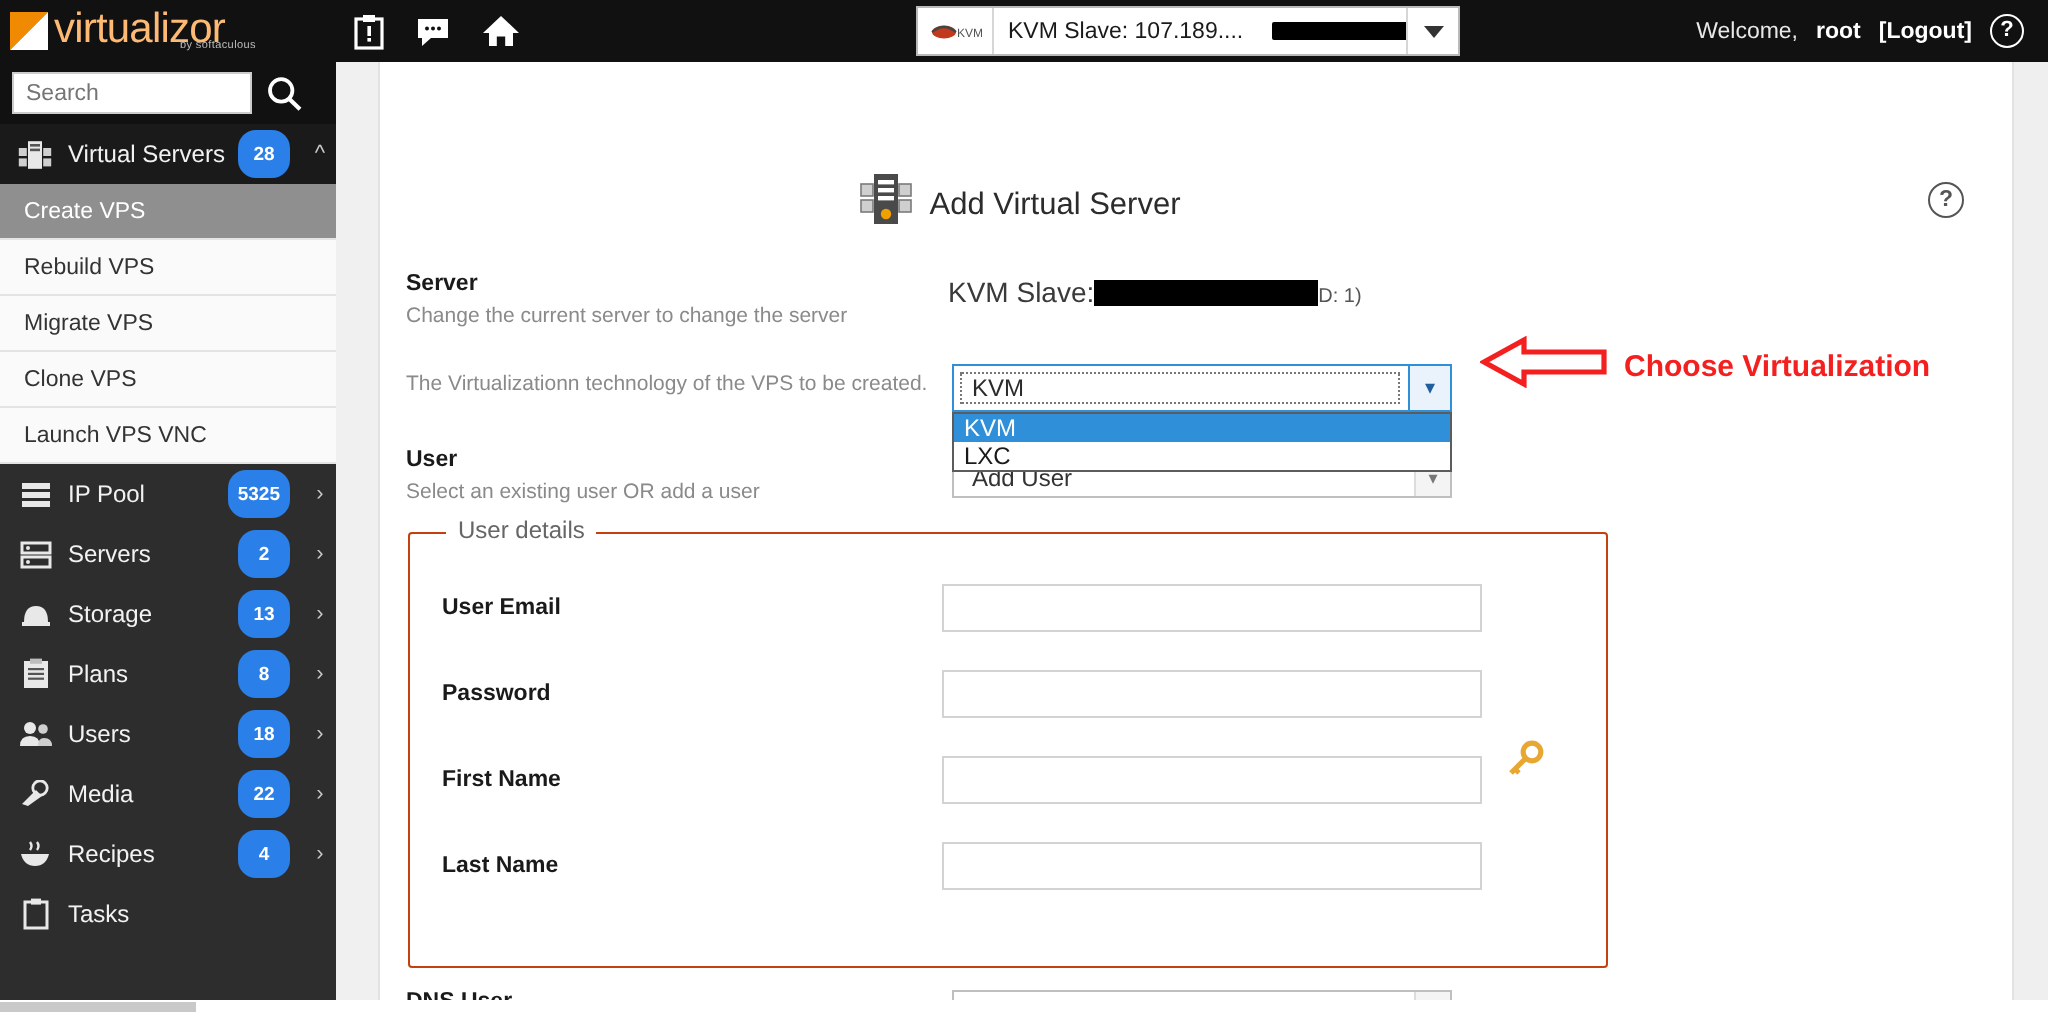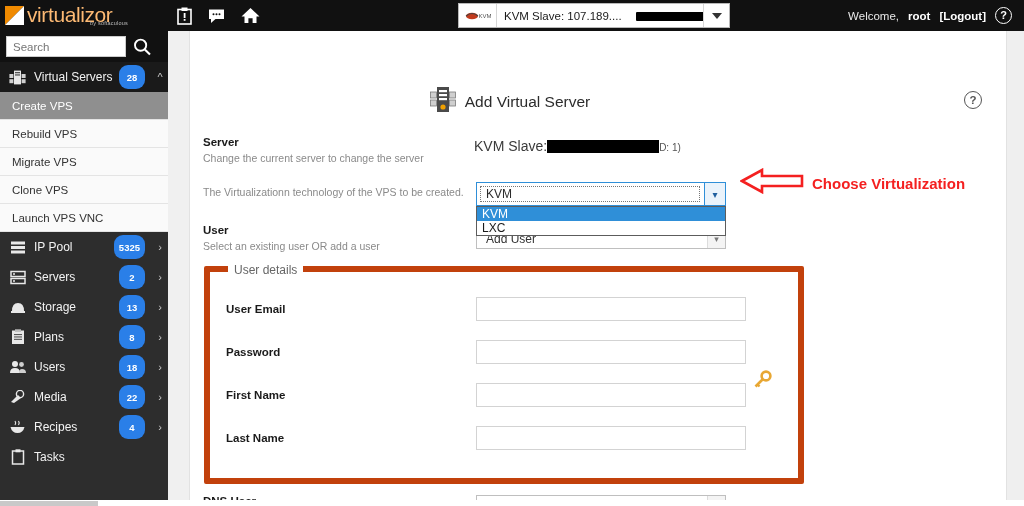--- a/index.html
+++ b/index.html
@@ -320,21 +320,21 @@
   }
   .annot-text {
     color: #f42020; font-size: 15px; font-weight: bold;
     white-space: nowrap;
   }
 
   
   .fieldset {
     position: absolute; left: 14px; top: 218px;
     width: 600px; height: 218px;
-    border: 6px solid #c2410c;
+    border: 1px solid #c2410c;
     border-radius: 2px;
   }
   .fieldset-legend {
     position: absolute; left: 18px; top: -9px;
     background: #ffffff;
     padding: 0 6px;
     font-size: 12px; color: #666666;
   }
   .uf-row {
     position: absolute; left: 16px; width: 568px;

